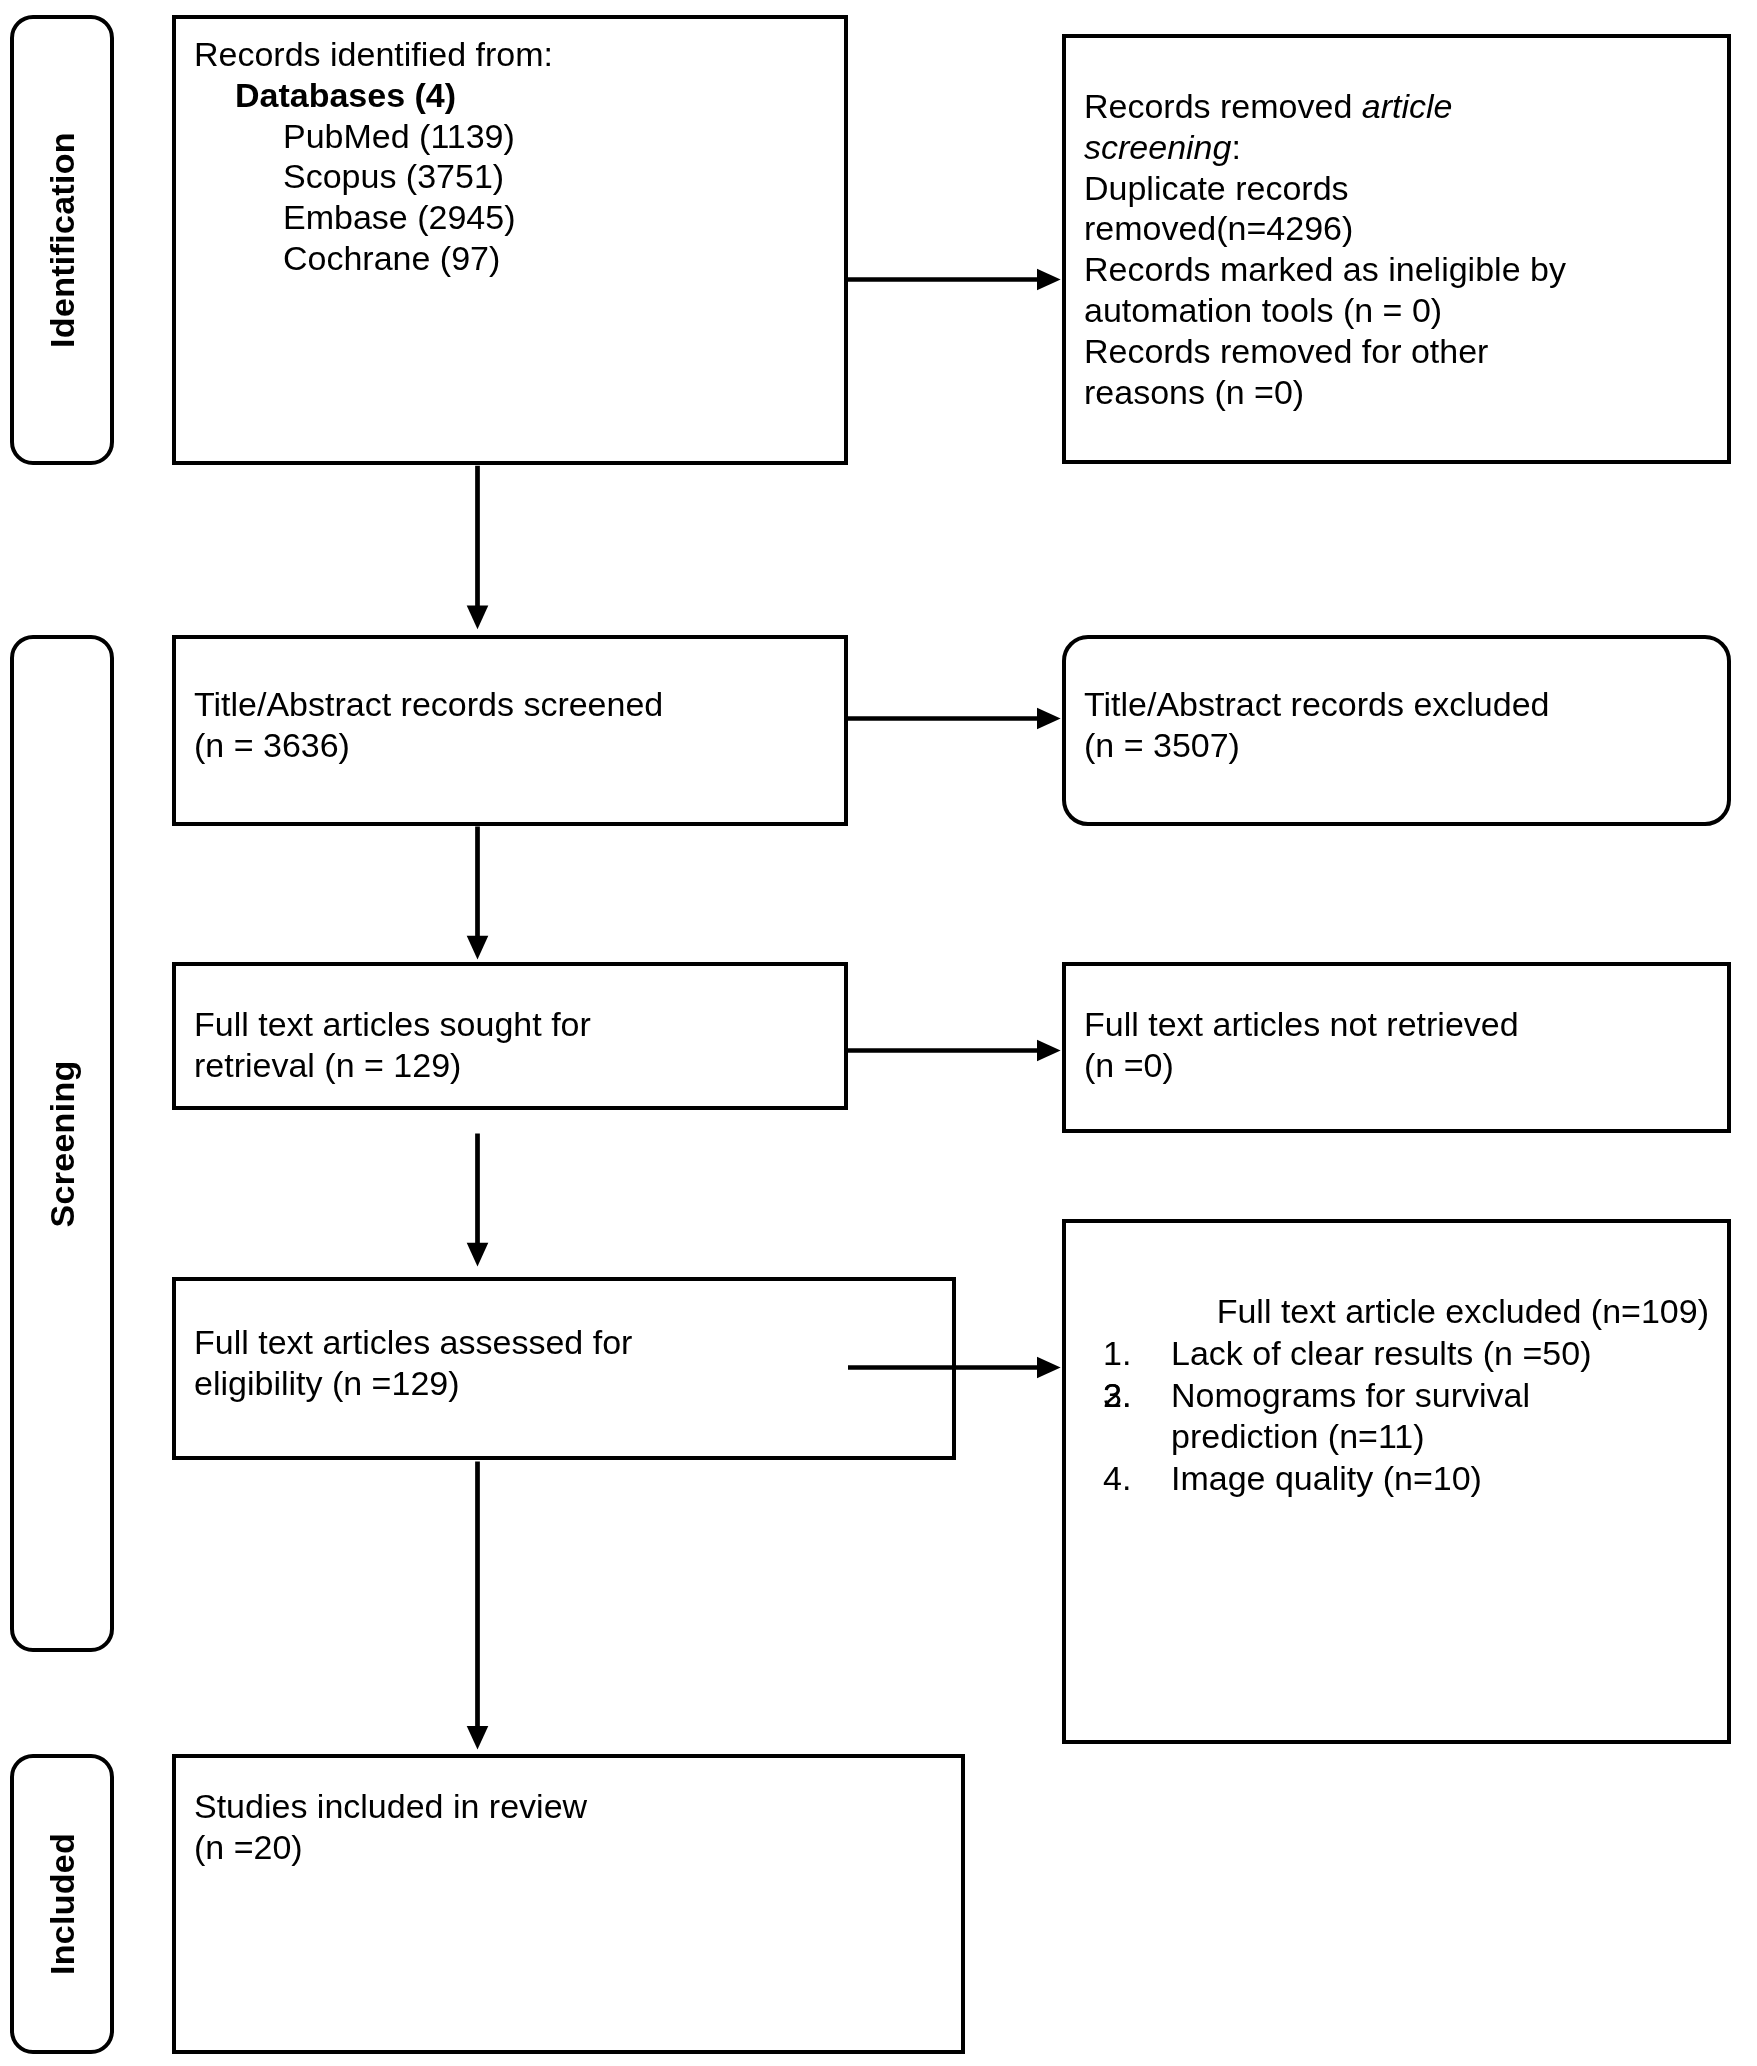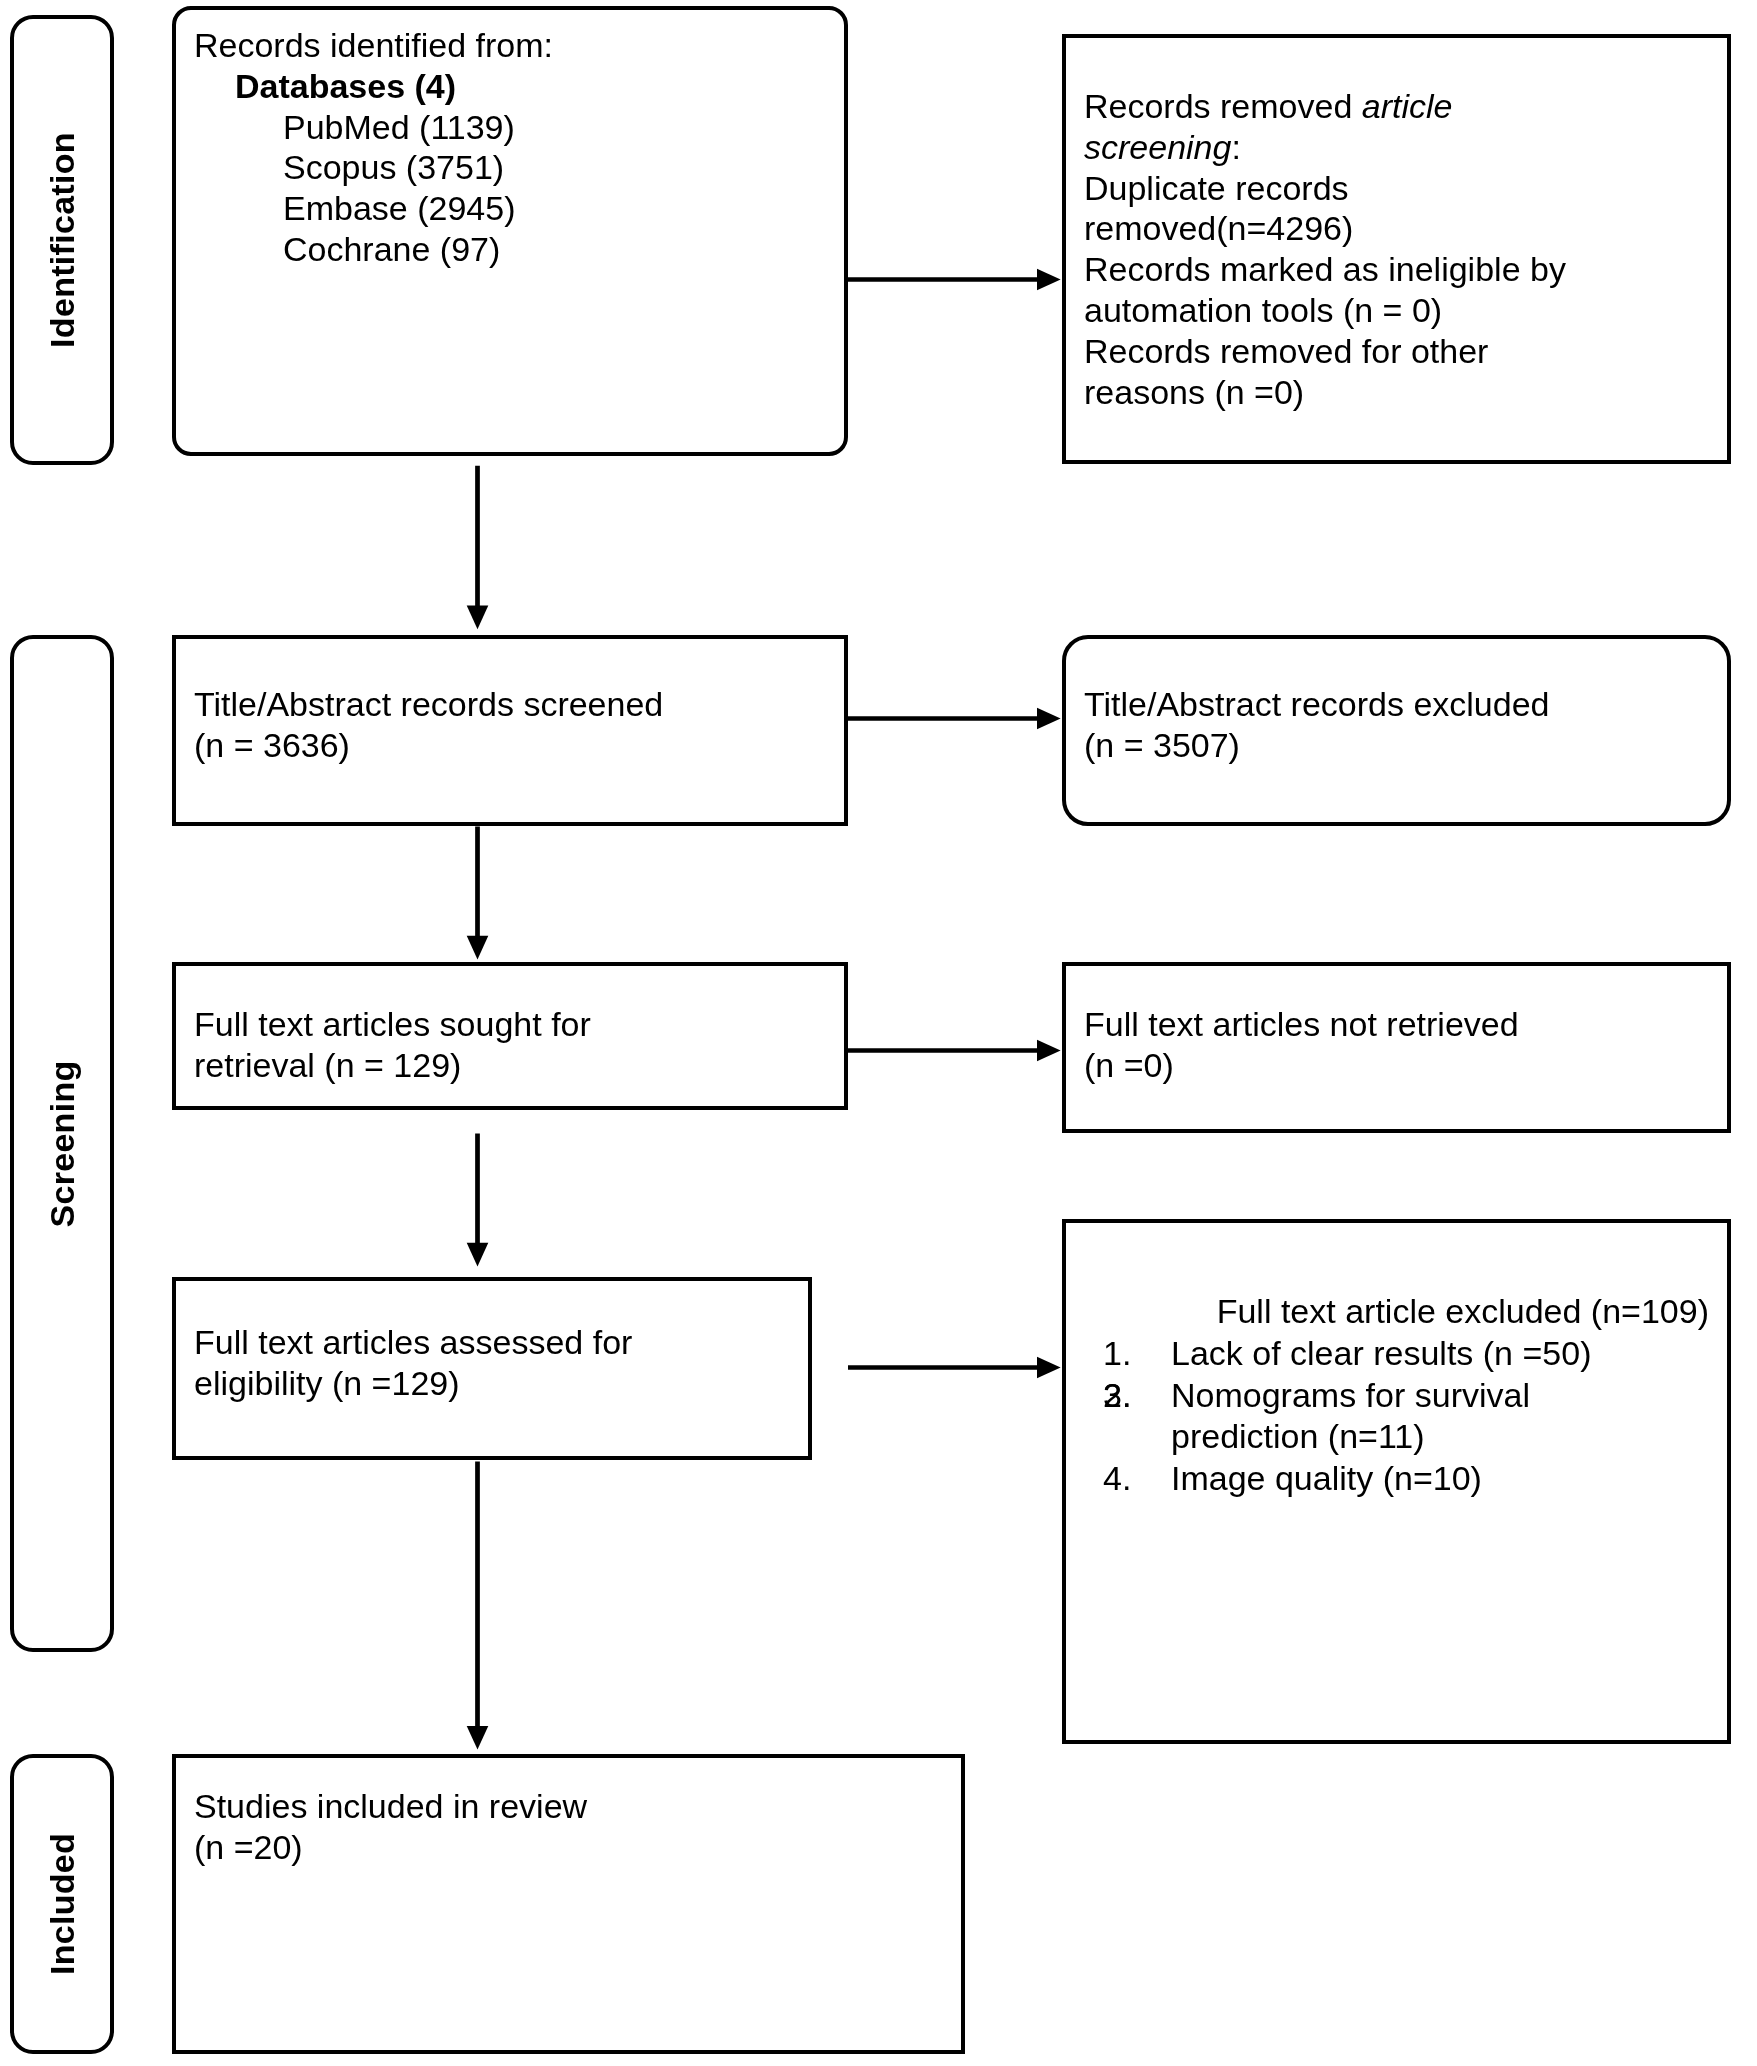--- a/index.html
+++ b/index.html
@@ -78,21 +78,21 @@
   </div>
 
   <div class="stage-label" style="left:9.6px; top:635px; width:104px; height:1017px;">
     <span class="vtext">Screening</span>
   </div>
 
   <div class="stage-label" style="left:9.6px; top:1754px; width:104px; height:300px;">
     <span class="vtext">Included</span>
   </div>
 
-  <div class="box" style="left:172px; top:6px; width:676px; height:450px;border-radius:19px;">
+  <div class="box" style="left:172px; top:15px; width:676px; height:450px;">
     <div class="line">Records identified from:</div>
     <div class="line bold">Databases (4)</div>
     <div class="line indent">PubMed (1139)</div>
     <div class="line indent">Scopus (3751)</div>
     <div class="line indent">Embase (2945)</div>
     <div class="line indent">Cochrane (97)</div>
   </div>
 
   <div class="box" style="left:1062px; top:34px; width:669px; height:430px; padding-top:48px;">
     <div class="line"><span>Records removed </span><span class="italic">article</span></div>
@@ -160,21 +160,21 @@
     </svg>
   </div>
 
   <div class="arrow" style="left:464px; top:1133px; width:27px; height:136px;">
     <svg width="27" height="136" viewBox="0 0 40 200">
       <line x1="20" y1="0" x2="20" y2="170" stroke="#000" stroke-width="7"></line>
       <polygon points="20,197 4,162 36,162" fill="#000"></polygon>
     </svg>
   </div>
 
-  <div class="box" style="left:172px; top:1277px; width:640px; height:183px; padding-top:41px;">
+  <div class="box" style="left:172px; top:1277px; width:784px; height:183px; padding-top:41px;">
     <div class="line">Full text articles assessed for</div>
     <div class="line">eligibility (n =129)</div>
   </div>
 
   <div class="box" style="left:1062px; top:1219px; width:669px; height:525px; padding-top:68px;">
     <div class="line" style="padding-left:16.4px;text-align:right;">Full text article excluded (n=109)</div>
     <ul class="numlist">
       <li>
         <span class="num">1.</span>
         <span class="line">Lack of clear results (n =50)</span>

